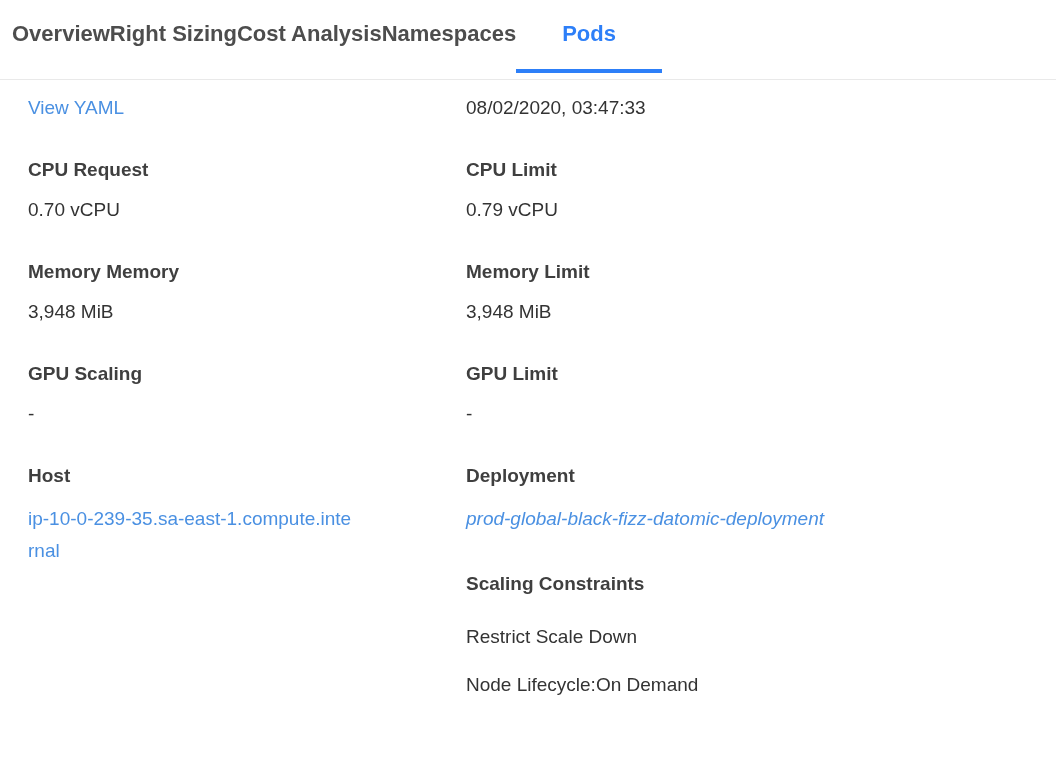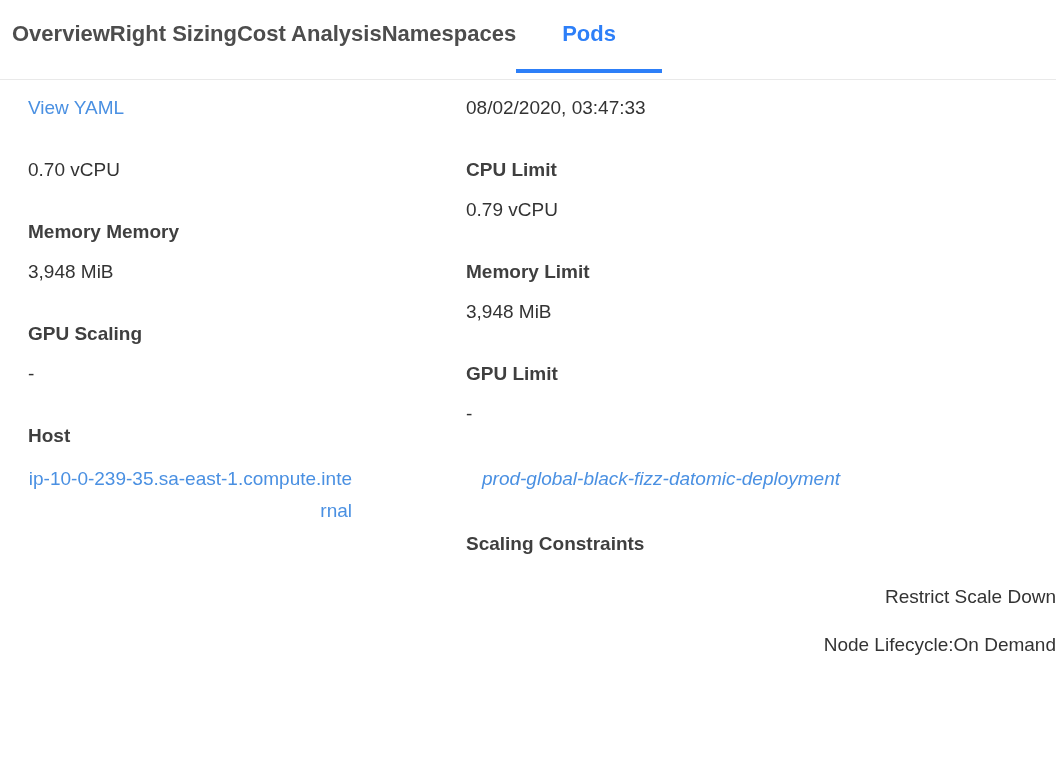--- a/index.html
+++ b/index.html
@@ -72,37 +72,35 @@
   }
   .field-value{
     font-size:19px;
     color:var(--value);
     line-height:26px;
   }
   .link{
     color:var(--link);
     text-decoration:none;
     cursor:pointer;
-    text-align:right;
   }
   .link-wrap{
     display:block;
     font-size:19px;
     line-height:32px;
     word-break:break-all;
   }
   .host-width{max-width:324px;}
   .deploy-width{max-width:374px;font-style:italic;}
   .sc-label{margin-bottom:27px;}
   .sc-item{
     font-size:19px;
     color:var(--value);
     line-height:26px;
     margin-bottom:22px;
-    text-align:right;
   }
 </style>
 </head>
 <body>
 
 <div class="tabbar">
   <div class="tab">Overview</div>
   <div class="tab">Right Sizing</div>
   <div class="tab">Cost Analysis</div>
   <div class="tab">Namespaces</div>
@@ -110,20 +108,21 @@
 </div>
 
 <div class="content">
 
   <div class="col-left">
     <div class="top-row">
       <a class="link">View YAML</a>
     </div>
 
     <div class="field">
+      <div class="field-label">CPU Request</div>
       <div class="field-value">0.70 vCPU</div>
     </div>
 
     <div class="field">
       <div class="field-label">Memory Memory</div>
       <div class="field-value">3,948 MiB</div>
     </div>
 
     <div class="field">
       <div class="field-label">GPU Scaling</div>
@@ -148,20 +147,21 @@
       <div class="field-label">Memory Limit</div>
       <div class="field-value">3,948 MiB</div>
     </div>
 
     <div class="field">
       <div class="field-label">GPU Limit</div>
       <div class="field-value">-</div>
     </div>
 
     <div class="field">
+      <div class="field-label">Deployment</div>
       <a class="link link-wrap deploy-width">prod-global-black-fizz-datomic-deployment</a>
     </div>
 
     <div>
       <div class="field-label sc-label">Scaling Constraints</div>
       <div class="sc-item">Restrict Scale Down</div>
       <div class="sc-item">Node Lifecycle:On Demand</div>
     </div>
   </div>
 

